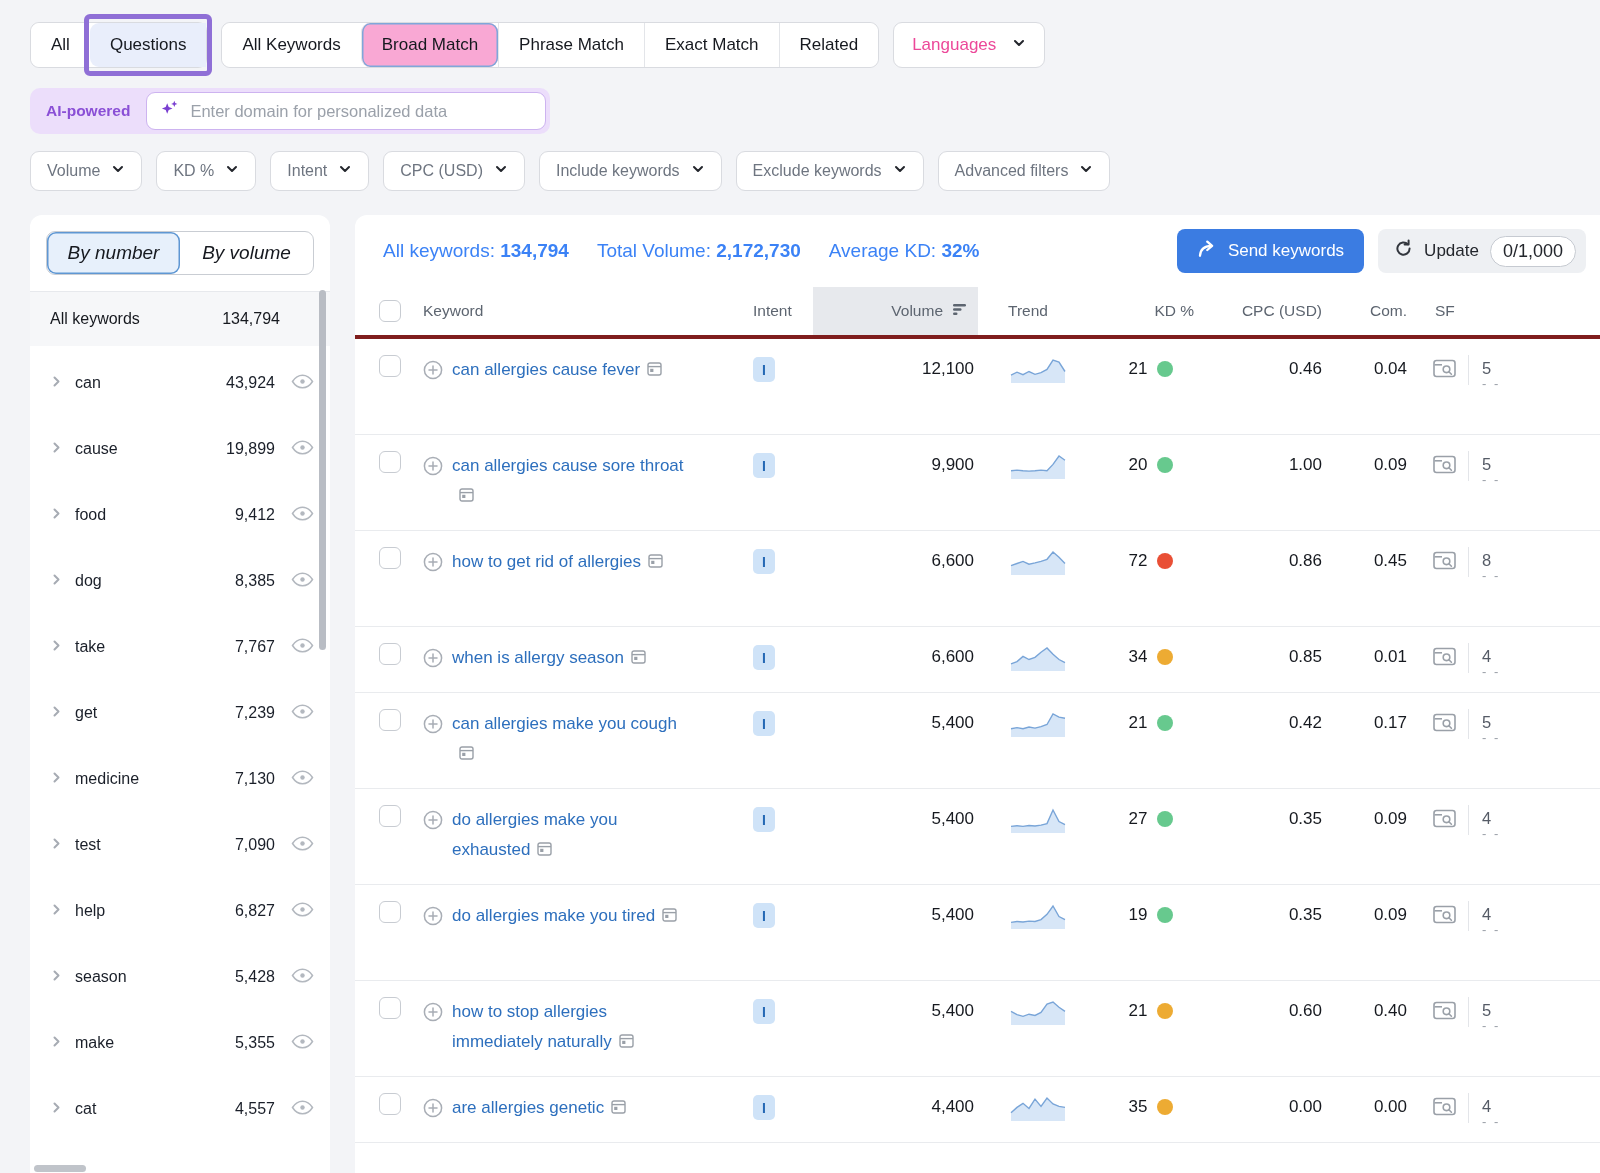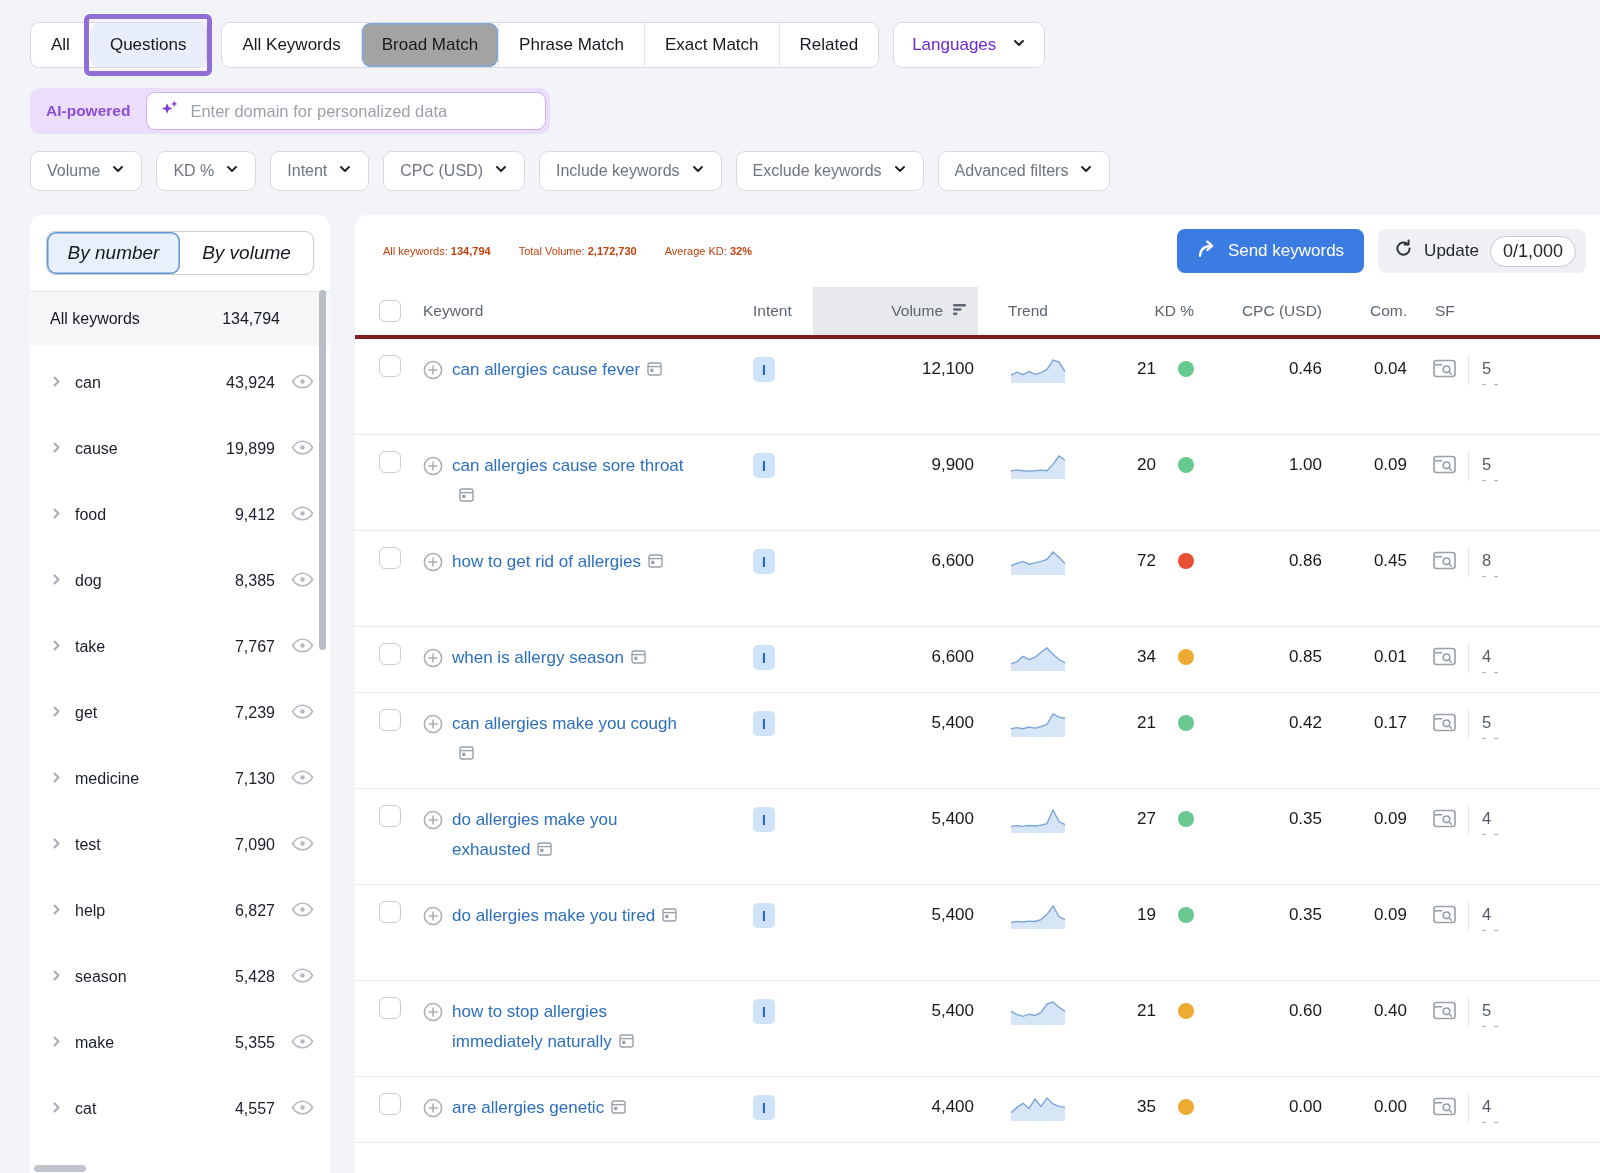--- a/index.html
+++ b/index.html
@@ -9,25 +9,25 @@
     font-family:"Liberation Sans", sans-serif;
     position:relative; overflow:hidden;
     color:#16191f;
   }
   
   .topbar { position:absolute; left:30px; top:22px; display:flex; gap:14px; align-items:center; }
   .tab-group { display:flex; background:#fff; border:1px solid #d9dbe0; border-radius:9px; }
   .tab { height:44px; padding:0 20px; display:flex; align-items:center; font-size:17px; color:#16191f; border-left:1px solid #e3e5e9; cursor:pointer; white-space:nowrap; background:#fff; }
   .tab:first-child { border-left:none; border-radius:9px 0 0 9px; }
   .tab:last-child { border-radius:0 9px 9px 0; }
-  .tab.sel-blue { background:#a3a3a3; box-shadow:inset 0 0 0 1.5px #7fa7da; border-radius:9px; }
+  .tab.sel-blue { background:#f9a8d4; box-shadow:inset 0 0 0 1.5px #7fa7da; border-radius:9px; }
   .q-wrap { position:relative; }
   .q-wrap .tab { background:#e9eefb; }
   .q-outline { position:absolute; left:-6px; right:-6px; top:-9px; bottom:-9px; border:5px solid #8f6fd6; border-radius:6px; pointer-events:none; }
-  .btn-languages { height:46px; padding:0 18px; background:#fff; border:1px solid #d9dbe0; border-radius:9px; display:flex; align-items:center; gap:16px; font-size:17px; color:#6d28d9; cursor:pointer; }
+  .btn-languages { height:46px; padding:0 18px; background:#fff; border:1px solid #d9dbe0; border-radius:9px; display:flex; align-items:center; gap:16px; font-size:17px; color:#ec4899; cursor:pointer; }
   
   .ai-bar { position:absolute; left:30px; top:88px; height:46px; background:#ecdefb; border-radius:10px; display:flex; align-items:center; }
   .ai-badge { padding:0 16px; color:#8a4fd6; font-size:15.5px; font-weight:700; }
   .ai-input-wrap { background:#fff; border:1px solid #cdb3f0; border-radius:9px; height:38px; width:400px; margin:4px 4px 4px 0; display:flex; align-items:center; gap:10px; padding:0 12px; }
   .ai-input-wrap input { border:none; outline:none; font-size:16.5px; color:#3a3f47; width:100%; font-family:"Liberation Sans",sans-serif; background:transparent; }
   .ai-input-wrap input::placeholder { color:#9ba1aa; }
   
   .filters { position:absolute; left:30px; top:151px; display:flex; gap:14px; }
   .filter-btn { height:40px; background:#fff; border:1px solid #d9dbe0; border-radius:9px; display:flex; align-items:center; gap:11px; padding:0 16px; font-size:16px; color:#6e7580; cursor:pointer; white-space:nowrap; }
   
@@ -39,21 +39,21 @@
   .sb-head { display:flex; justify-content:space-between; padding:18px 50px 18px 20px; font-size:16px; background:#f6f7f9; }
   .sb-items { padding:4px 8px 0 8px; }
   .sb-item { height:66px; display:flex; align-items:center; gap:12px; padding:0 8px 0 12px; font-size:16px; cursor:pointer; }
   .sb-item .lbl { flex:1; color:#1a1f29; }
   .sb-item .num { color:#1a1f29; margin-right:4px; }
   .v-scroll { position:absolute; right:4px; top:75px; width:7px; height:360px; background:#b9bdc4; border-radius:4px; }
   .h-scroll { position:absolute; left:4px; bottom:1px; width:52px; height:7px; background:#c0c4ca; border-radius:4px; }
   
   .main { position:absolute; left:355px; top:215px; right:0; bottom:0; background:#fff; border-radius:12px 0 0 0; overflow:hidden; }
   .toolbar { height:72px; display:flex; align-items:center; padding:0 10px 0 28px; }
-  .stats { display:flex; gap:28px; font-size:11px; color:#c2410c; }
+  .stats { display:flex; gap:28px; font-size:19px; color:#3b82f6; }
   .stats b { font-weight:700; }
   .btn-send { margin-left:auto; height:44px; background:#3b7ce2; border-radius:8px; color:#fff; font-size:17px; display:flex; align-items:center; gap:11px; padding:0 20px; cursor:pointer; border:none; font-family:inherit; }
   .btn-update { margin-left:14px; margin-right:4px; height:44px; background:#eef0f3; border-radius:8px; color:#23262c; font-size:17px; display:flex; align-items:center; gap:11px; padding:0 10px 0 16px; cursor:pointer; border:none; font-family:inherit; }
   .quota { background:#fff; border:1px solid #c6cad1; border-radius:999px; font-size:18px; padding:4px 12px; color:#23262c; }
   
   .grid { display:grid; grid-template-columns:44px 330px 60px 165px 130px 120px 125px 80px 1fr; padding:0 16px 0 24px; }
   .thead { height:52px; align-items:stretch; color:#5d6570; font-size:15.5px; border-bottom:4px solid #7f1d1d; }
   .thead > div { display:flex; align-items:center; }
   .th-volume { background:#e7e9ed; justify-content:flex-end; gap:9px; padding-right:10px; }
   .th-right { justify-content:flex-end; }
@@ -63,21 +63,21 @@
   .row.l2 { min-height:96px; } .row.l1 { min-height:66px; }
   .cb { width:22px; height:22px; border:1.5px solid #c8ccd2; border-radius:6px; background:#fff; cursor:pointer; display:inline-block; }
   .kw-cell { display:flex; gap:9px; align-items:flex-start; }
   .kw-text { max-width:232px; font-size:17px; line-height:30px; color:#2d6fbd; cursor:pointer; }
   .kw-text .pg { margin-left:7px; vertical-align:-1px; display:inline-block; }
   .plus { margin-top:5px; cursor:pointer; flex:none; }
   .intent-badge { width:22px; height:25px; border-radius:5px; background:#cfe3f8; color:#2468b4; font-weight:700; font-size:14px; display:flex; align-items:center; justify-content:center; margin-top:2px; }
   .num-cell { font-size:17px; color:#16191f; text-align:right; line-height:28px; }
   .vol { padding-right:4px; }
   .trend-cell { padding-left:32px; }
-  .kd-cell { display:flex; justify-content:flex-end; align-items:center; gap:22px; padding-right:34px; height:28px; font-size:17px; }
+  .kd-cell { display:flex; justify-content:center; align-items:center; gap:10px; padding-right:34px; height:28px; font-size:17px; }
   .dot { width:16px; height:16px; border-radius:50%; flex:none; }
   .cpc { padding-right:31px; } .com { padding-right:26px; }
   .sf-cell { display:flex; align-items:flex-start; gap:0; }
   .sf-cell .serp { margin-top:4px; cursor:pointer; }
   .sf-div { width:1px; height:30px; background:#e3e5e9; margin:0 13px 0 12px; }
   .sf-num { font-size:16.5px; color:#555b66; line-height:26px; cursor:pointer; }
   .sf-num .dash { display:block; color:#9aa0a8; font-size:13px; line-height:6px; letter-spacing:2px; }
 </style>
 </head>
 <body>

